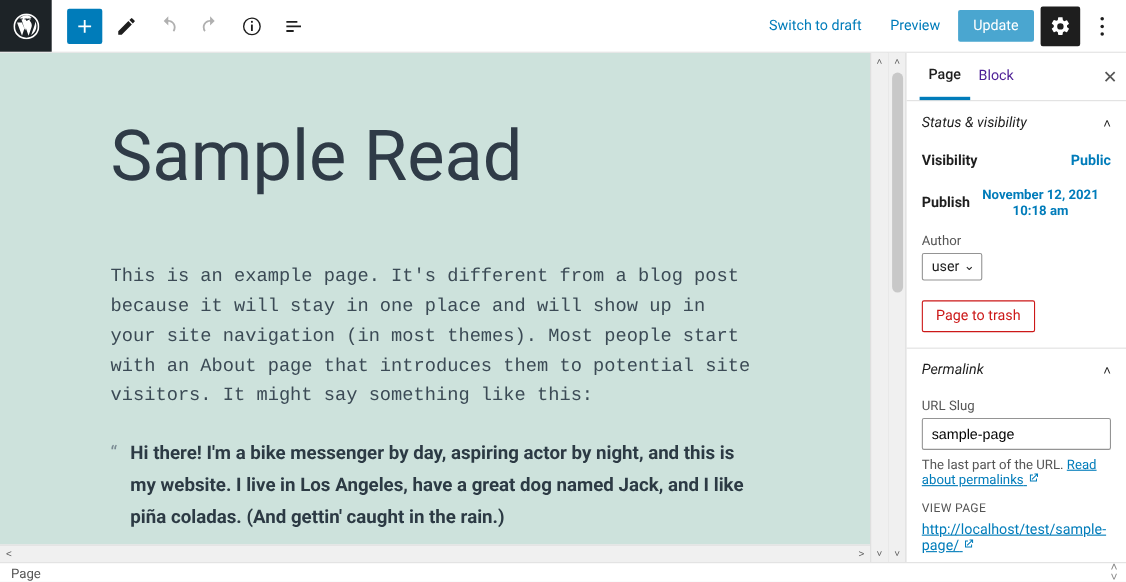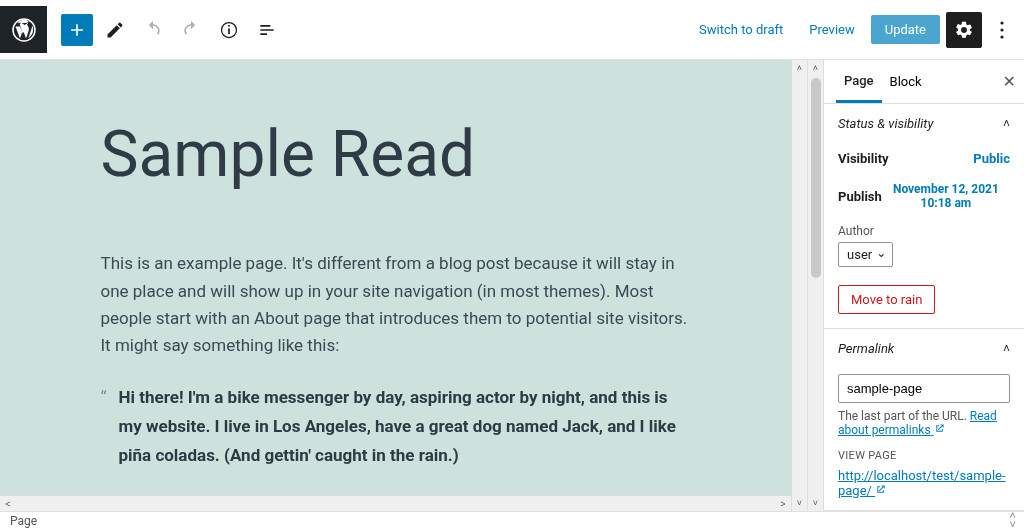--- a/index.html
+++ b/index.html
@@ -1,20 +1,20 @@
 <!DOCTYPE html>
 <html><head>
 <meta charset="utf-8">
 <style>
   * { box-sizing: border-box; margin: 0; padding: 0; }
   html, body { height: 100%; font-family: -apple-system, BlinkMacSystemFont, "Segoe UI", Roboto, sans-serif; font-size: 13px; color: #1e1e1e; }
   body { display: flex; flex-direction: column; height: 529px; width: 1024px; overflow: hidden; background: #fff; }
 
   
-  .topbar { height: 60px; background: #fff; border-bottom: 1px solid #e0e0e0; display: flex; align-items: center; justify-content: space-between; padding-right: 8px; }
+  .topbar { height: 48px; background: #fff; border-bottom: 1px solid #e0e0e0; display: flex; align-items: center; justify-content: space-between; padding-right: 8px; }
   .topbar-left { display: flex; align-items: center; gap: 6px; }
   .wp-logo { width: 47px; height: 47px; background: #1d2327; display: flex; align-items: center; justify-content: center; }
   .wp-logo svg { width: 24px; height: 24px; fill: #fff; }
   .add-btn { width: 32px; height: 32px; background: #007cba; border-radius: 2px; display: flex; align-items: center; justify-content: center; margin-left: 8px; color: #fff; cursor: pointer; }
   .icon-btn { width: 32px; height: 32px; display: flex; align-items: center; justify-content: center; cursor: pointer; color: #1e1e1e; border-radius: 2px; }
   .icon-btn.disabled { color: #b0b0b0; cursor: default; }
   .icon-btn svg, .add-btn svg { width: 20px; height: 20px; }
   .topbar-right { display: flex; align-items: center; gap: 6px; }
   .link-btn { color: #007cba; font-size: 13px; cursor: pointer; padding: 6px 10px; }
   .update-btn { background: #4aa6d0; color: #fff; padding: 7px 14px; border-radius: 2px; font-size: 13px; cursor: pointer; }
@@ -27,32 +27,32 @@
   .canvas-wrap { flex:1; position:relative; background:#fff; }
   .canvas-scroll-track-v { position:absolute; right:0; top:0; bottom:0; width:16px; background:#f0f0f0; border-left:1px solid #ddd; display:flex; flex-direction:column; align-items:center; }
   .canvas-scroll-track-v .arrow { height:16px; display:flex; align-items:center; justify-content:center; font-size:9px; color:#555; cursor:pointer; }
   .canvas-scroll-track-v .thumb { flex:1; }
   .canvas-scroll-track-h { position:absolute; left:0; right:16px; bottom:0; height:16px; background:#f0f0f0; border-top:1px solid #ddd; display:flex; align-items:center; }
   .canvas-scroll-track-h .arrow { width:16px; display:flex; align-items:center; justify-content:center; font-size:9px; color:#555; cursor:pointer; }
 
   .canvas { position:absolute; left:0; top:0; right:16px; bottom:16px; overflow:hidden; background:#cde2dc; }
   .page-content { max-width: 650px; margin: 0 auto; padding: 60px 30px 20px 30px; color:#2f3b47; }
   .page-title { font-size: 64px; font-weight: 400; color:#2f3b47; margin-bottom: 60px; line-height:1.1; }
-  .page-para { font-size: 17px; line-height: 1.6; color:#3b4a55; margin-bottom: 24px; }
+  .page-para { font-size: 17px; line-height: 1.6; color:#3b4a55; margin-bottom: 24px; font-family: Liberation Mono, monospace; }
   .page-quote { position:relative; font-size: 17px; line-height:1.7; font-weight:700; color:#2c3a44; padding-left:18px; }
   .page-quote::before { content:"“"; position:absolute; left:0; top:0; font-weight:400; color:#7a8a93; font-size:17px; }
 
   
   .sidebar { width: 217px; border-left:1px solid #e0e0e0; display:flex; background:#fff; position:relative; }
   .sidebar .scroll-track { width:16px; background:#f0f0f0; border-right:1px solid #ddd; display:flex; flex-direction:column; align-items:center; }
   .sidebar .scroll-track .arrow { height:16px; display:flex; align-items:center; justify-content:center; font-size:9px; color:#555; cursor:pointer; }
   .sidebar .scroll-track .thumb { width:10px; background:#c8c8c8; border-radius:5px; margin-top:2px; height:200px; }
   .sidebar-body { flex:1; overflow:hidden; }
   .sidebar-tabs { display:flex; align-items:center; height:44px; border-bottom:1px solid #e0e0e0; padding:0 12px; position:relative; }
-  .sidebar-tab { font-size:13px; padding: 12px 8px; cursor:pointer; color:#000000; }
+  .sidebar-tab { font-size:13px; padding: 12px 8px; cursor:pointer; color:#4c1d95; }
   .sidebar-tab.active { color:#1e1e1e; border-bottom:3px solid #007cba; font-weight:500; }
   .sidebar-close { position:absolute; right:8px; top:12px; cursor:pointer; font-size:16px; color:#555; }
   .panel { border-bottom:1px solid #e0e0e0; }
   .panel-header { display:flex; justify-content:space-between; align-items:flex-end; padding:12px 14px; font-size:13px; cursor:pointer;font-style:italic; }
   .panel-header .chev { font-size:12px; }
   .panel-row { padding: 8px 14px; font-size:13px; display:flex; justify-content:space-between; align-items:center;font-weight:bold; }
   .panel-row .blue { color:#007cba; cursor:pointer; text-align:center; }
   .panel-block { padding: 6px 14px 12px 14px; font-size:13px; }
   .panel-label { font-size:12px; color:#555; margin-bottom:4px; display:block; }
   .select { border:1px solid #949494; padding:4px 20px 4px 8px; font-size:13px; border-radius:2px; position:relative; display:inline-block; cursor:pointer; }
@@ -178,29 +178,30 @@
           <span class="blue">Public</span>
         </div>
         <div class="panel-row">
           <span>Publish</span>
           <span class="blue" style="font-size:12px">November 12, 2021 10:18 am</span>
         </div>
         <div class="panel-block">
           <span class="panel-label">Author</span>
           <span class="select">user</span>
         </div>
-        <span class="trash-btn">Move to rain</span>
+        <span class="trash-btn">Page to trash</span>
       </div>
 
       <div class="panel">
         <div class="panel-header">
           <span>Permalink</span>
           <span class="chev">˄</span>
         </div>
         <div class="panel-block">
+          <span class="panel-label">URL Slug</span>
           <input class="text-input" value="sample-page" style="">
           <div class="helper-text">
             <span>The last part of the URL. </span><a><span>Read about permalinks</span> <span class="ext-icon"><svg viewBox="0 0 24 24">
                     <path fill="#007cba" d="M14 3h7v7h-2V6.41l-9.29 9.3-1.42-1.42 9.3-9.29H14V3zM5 5h6v2H7v10h10v-4h2v6H5V5z"></path>
                   </svg></span></a>
           </div>
           <div class="view-label">VIEW PAGE</div>
           <a class="page-url"><span>http://localhost/test/sample-page/</span> <span class="ext-icon"><svg viewBox="0 0 24 24">
                   <path fill="#007cba" d="M14 3h7v7h-2V6.41l-9.29 9.3-1.42-1.42 9.3-9.29H14V3zM5 5h6v2H7v10h10v-4h2v6H5V5z"></path>
                 </svg></span></a>

